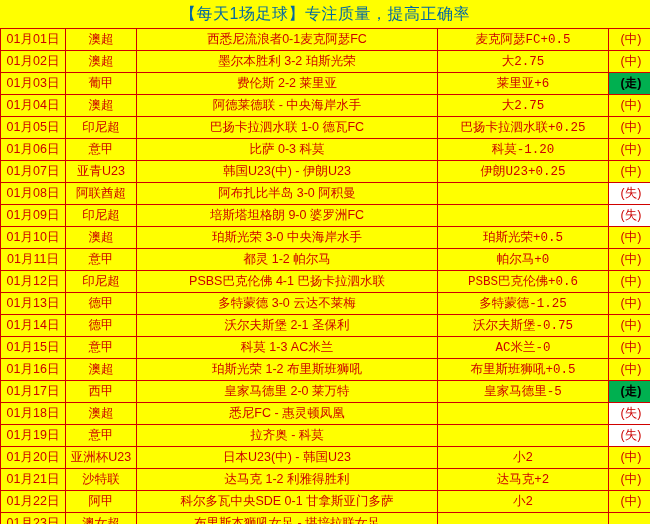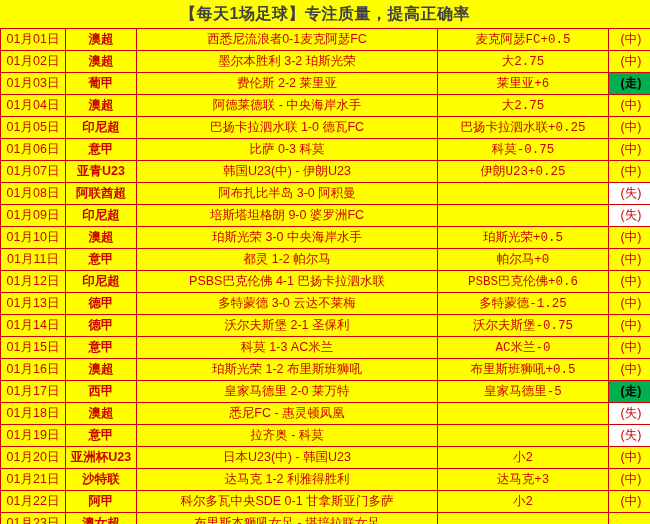--- a/index.html
+++ b/index.html
@@ -18,22 +18,22 @@
     height: 524px;
     background: #ffff00;
     display: flex;
     flex-direction: column;
   }
   .title-bar {
     height: 28px;
     line-height: 28px;
     text-align: center;
     font-size: 16px;
-    font-weight: bold;
-    color: #404040;
+    font-weight: normal;
+    color: #0369a1;
     background: #ffff00;
     letter-spacing: 0.5px;
     white-space: nowrap;
   }
   table {
     border-collapse: collapse;
     table-layout: fixed;
     width: 650px;
     background: #ffff00;
   }
@@ -41,21 +41,21 @@
     border: 1px solid #d00000;
     font-size: 12.5px;
     color: #cc0000;
     text-align: center;
     height: 21px;
     padding: 0;
     white-space: nowrap;
     overflow: hidden;
   }
   .c-date   { width: 64px; }
-  .c-league { width: 70px; font-weight: bold; }
+  .c-league { width: 70px; }
   .c-match  { width: 300px; }
   .c-pick   { width: 170px; font-family: Liberation Mono, monospace; }
   .c-res    { width: 44px; }
   .res-cell { font-weight: normal; }
   .res-win {
     background: #00b050;
     color: #000000;
     font-weight: bold;
   }
   .res-mid {
@@ -107,21 +107,21 @@
           <td class="c-date">01月05日</td>
           <td class="c-league">印尼超</td>
           <td class="c-match">巴扬卡拉泗水联 1-0 德瓦FC</td>
           <td class="c-pick">巴扬卡拉泗水联+0.25</td>
           <td class="c-res res-cell res-mid">(中)</td>
         </tr>
         <tr>
           <td class="c-date">01月06日</td>
           <td class="c-league">意甲</td>
           <td class="c-match">比萨 0-3 科莫</td>
-          <td class="c-pick">科莫-0.75</td>
+          <td class="c-pick">科莫-1.20</td>
           <td class="c-res res-cell res-mid">(中)</td>
         </tr>
         <tr>
           <td class="c-date">01月07日</td>
           <td class="c-league">亚青U23</td>
           <td class="c-match">韩国U23(中) - 伊朗U23</td>
           <td class="c-pick">伊朗U23+0.25</td>
           <td class="c-res res-cell res-mid">(中)</td>
         </tr>
         <tr>
@@ -212,21 +212,21 @@
           <td class="c-date">01月20日</td>
           <td class="c-league">亚洲杯U23</td>
           <td class="c-match">日本U23(中) - 韩国U23</td>
           <td class="c-pick">小2</td>
           <td class="c-res res-cell res-mid">(中)</td>
         </tr>
         <tr>
           <td class="c-date">01月21日</td>
           <td class="c-league">沙特联</td>
           <td class="c-match">达马克 1-2 利雅得胜利</td>
-          <td class="c-pick">达马克+3</td>
+          <td class="c-pick">达马克+2</td>
           <td class="c-res res-cell res-mid">(中)</td>
         </tr>
         <tr>
           <td class="c-date">01月22日</td>
           <td class="c-league">阿甲</td>
           <td class="c-match">科尔多瓦中央SDE 0-1 甘拿斯亚门多萨</td>
           <td class="c-pick">小2</td>
           <td class="c-res res-cell res-mid">(中)</td>
         </tr>
         <tr>

